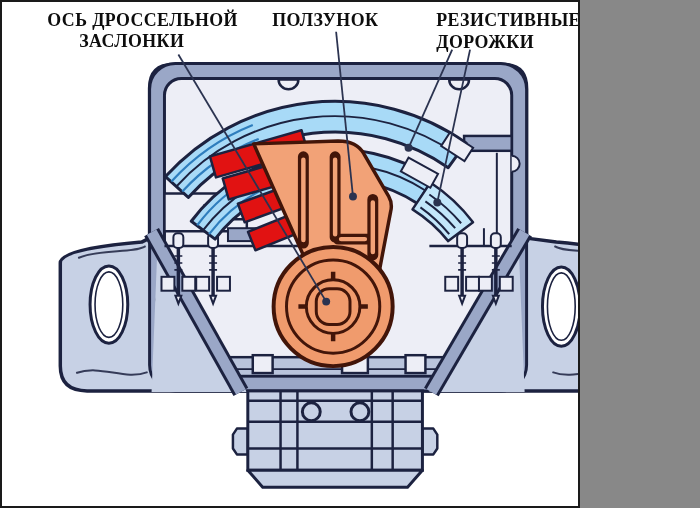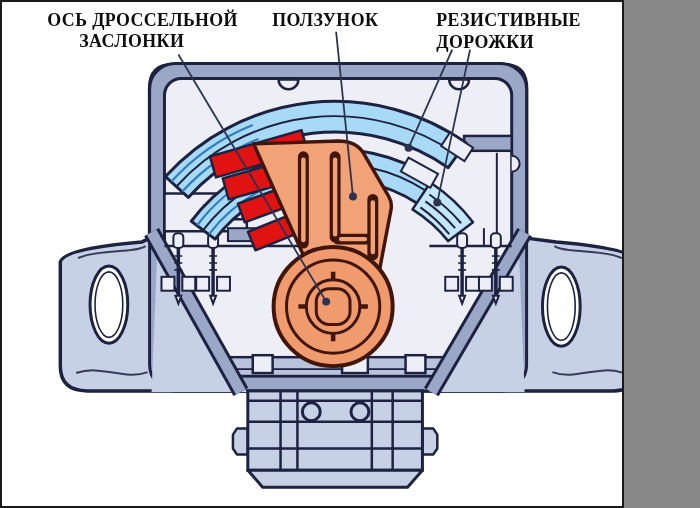--- a/index.html
+++ b/index.html
@@ -1,17 +1,17 @@
 <!DOCTYPE html>
 <html style="--c-bg: #ffffff; --c-border: #1a1a1a; --c-ink: #1c2240; --c-body: #c7d1e5; --c-frame: #9aa7c7; --c-cavity: #edeef6; --c-base: #b9c4dc; --c-track: #a8daf7; --c-track_nest: #c3e6fa; --c-track_line: #2e7dbd; --c-red: #e11212; --c-orange: #f2a277; --c-orange_deep: #f09b6d; --c-orange_ink: #421509; --c-leader: #2b3350; --c-label: #0d0d0d;"><head>
 <meta charset="utf-8">
 <style>
   html,body{margin:0;padding:0;background:#888;}
   .stage{
-    width:624px;height:508px;position:relative;box-sizing:border-box;
+    width:580px;height:508px;position:relative;box-sizing:border-box;
     background:var(--c-bg,#fff);border:2px solid var(--c-border,#1a1a1a);
     font-family:"Liberation Serif", serif;overflow:hidden;
   }
   .stage svg{position:absolute;left:0;top:0;width:696px;height:504px;display:block;}
 
   
   .ink       {stroke:var(--c-ink,#1c2240);}
   .f-body    {fill:var(--c-body,#c7d1e5);}
   .f-frame   {fill:var(--c-frame,#9aa7c7);}
   .f-cavity  {fill:var(--c-cavity,#edeef6);}

